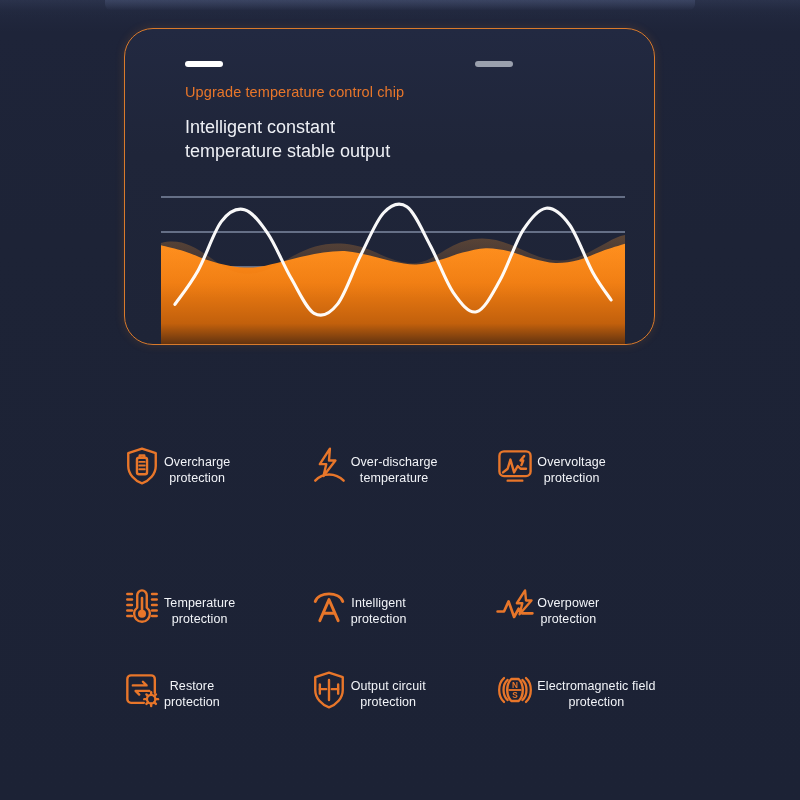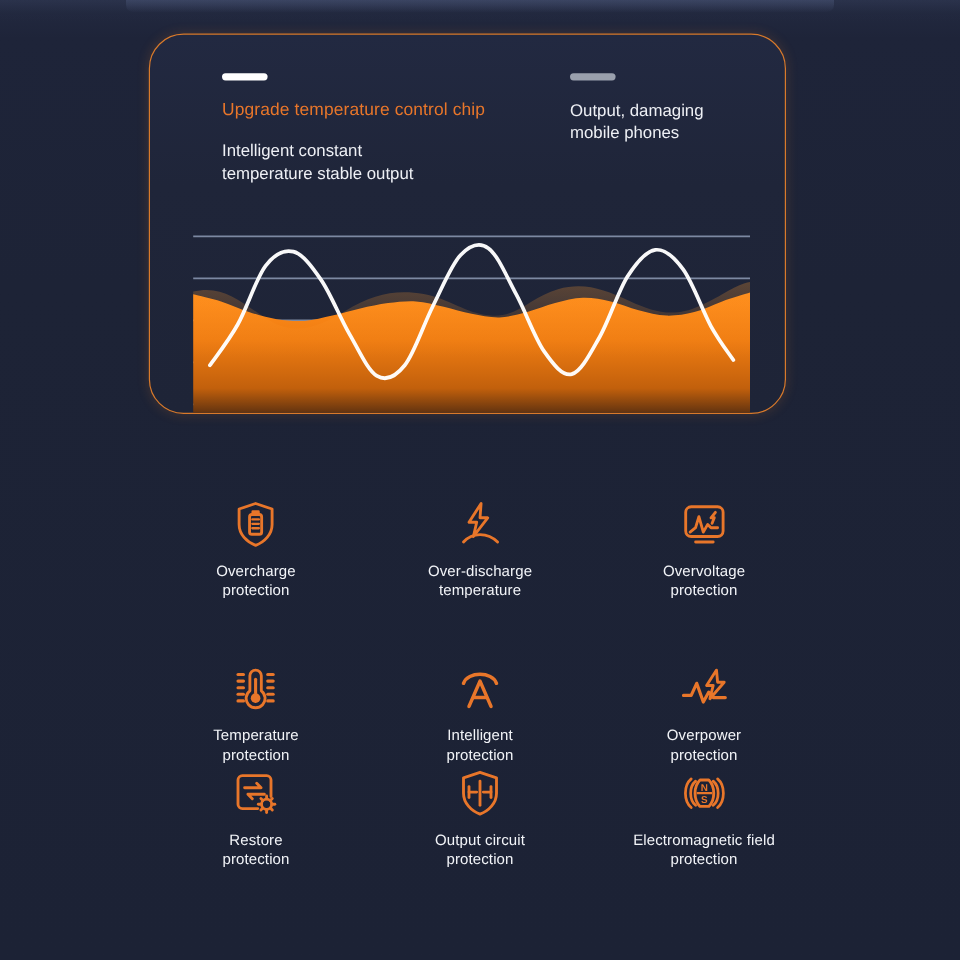--- a/index.html
+++ b/index.html
@@ -69,21 +69,21 @@
   .legend-title {
     font-size: 14.5px;
     line-height: 1.25;
     margin: 0 0 15px 0;
     letter-spacing: 0.1px;
   }
   .legend-title.accent { color: #e8762a; }
   .legend-title.plain  { color: #f4f5f8; }
 
   .legend-sub {
-    font-size: 14px;
+    font-size: 18px;
     line-height: 1.32;
     color: #eef0f5;
     margin: 0;
     white-space: pre-line;
   }
 
   
   .chart-wrap {
     position: absolute;
     left: 0;
@@ -108,21 +108,20 @@
     height: 110px;
     display: flex;
   }
   .grid-row.r0 { top: 0px; }
   .grid-row.r1 { top: 112px; align-items: flex-end; }
   .grid-row.r2 { top: 224px; }
 
   .cell {
     flex: 1 1 0;
     display: flex;
-    flex-direction: column;
     align-items: center;
     justify-content: flex-start;
   }
   .cell-icon {
     width: 44px;
     height: 44px;
     display: block;
     margin-bottom: 9px;
   }
   .cell-label {
@@ -147,22 +146,20 @@
 
     <div class="legend-col left">
       <span class="dash white"></span>
       <p class="legend-title accent">Upgrade temperature control chip</p>
       <p class="legend-sub">Intelligent constant
 temperature stable output</p>
     </div>
 
     <div class="legend-col right">
       <span class="dash gray"></span>
-      <p class="legend-sub">Output, damaging
-mobile phones</p>
     </div>
 
   </div>
 
   <div class="chart-wrap">
     <svg class="chart-svg" viewBox="0 0 531 167" preserveAspectRatio="none">
       <defs>
         <linearGradient id="areaGrad" x1="0" y1="0" x2="0" y2="1">
           <stop offset="0%" stop-color="#ff8c19"></stop>
           <stop offset="38%" stop-color="#f07d12"></stop>

